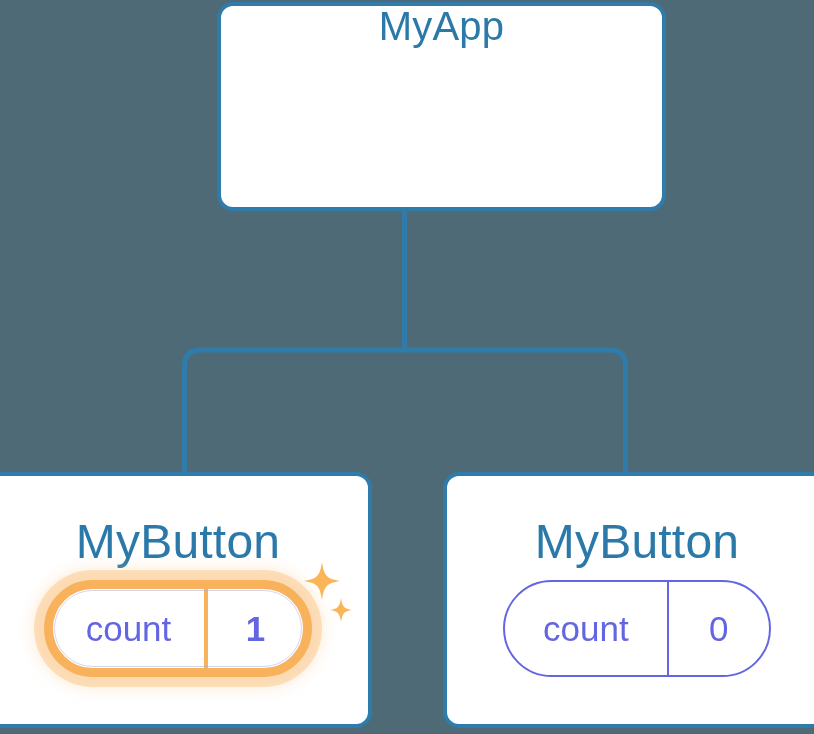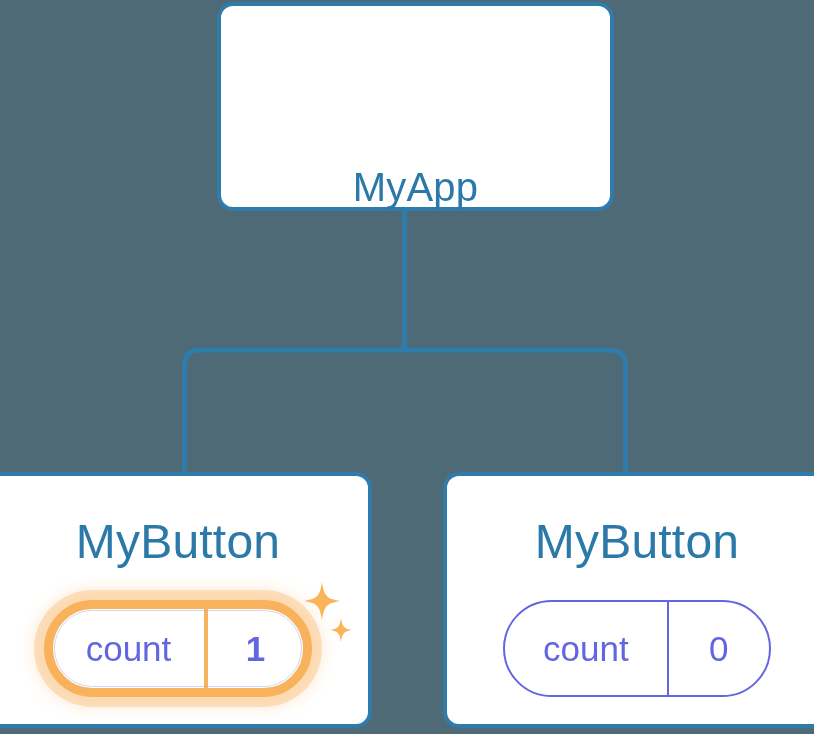--- a/index.html
+++ b/index.html
@@ -41,23 +41,23 @@
     border: 4px solid #2f7cab;
     border-radius: 16px;
     display: flex;
     flex-direction: column;
     align-items: center;
   }
 
   #card-myapp {
     left: 217px;
     top: 2px;
-    width: 397px;
+    width: 449px;
     height: 209px;
-    justify-content: flex-end;
+    justify-content: flex-start;
   }
 
   #card-mybutton-left {
     left: -16px;
     top: 472px;
     width: 388px;
     height: 256px;
     padding-top: 42px;
   }
 
@@ -78,21 +78,21 @@
     white-space: nowrap;
   }
 
   #card-myapp .node-title {
     font-size: 40px;
   }
 
   
   .pill-wrap {
     position: relative;
-    margin-top: 34px;
+    margin-top: 14px;
     display: flex;
     align-items: center;
     justify-content: center;
     text-align: center;
   }
 
   .pill {
     position: relative;
     display: flex;
     align-items: stretch;

